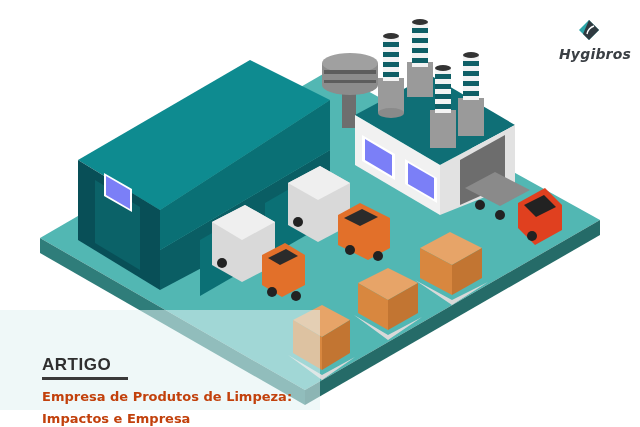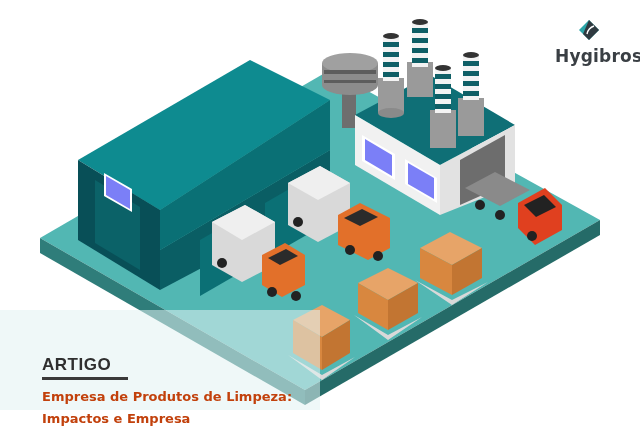--- a/index.html
+++ b/index.html
@@ -1,20 +1,20 @@
 <!DOCTYPE html>
 <html><head>
 <meta charset="utf-8">
 <style>
   html,body{margin:0;padding:0;}
   body{width:640px;height:427px;overflow:hidden;background:#ffffff;font-family:"Liberation Sans",sans-serif;position:relative;}
   .stage{position:absolute;left:0;top:0;width:640px;height:427px;}
   .logo{position:absolute;left:555px;top:20px;width:80px;height:50px;text-align:center;}
   .logo-mark{position:absolute;left:24px;top:0;width:20px;height:20px;}
-  .logo-text{position:absolute;left:0;top:26px;width:80px;font-family:"DejaVu Sans",sans-serif;font-weight:bold;font-size:17px;color:#3a3f44;letter-spacing:0.2px;}
+  .logo-text{position:absolute;left:0;top:26px;width:80px;font-family:"DejaVu Sans",sans-serif;font-style:italic;font-weight:bold;font-size:14px;color:#3a3f44;letter-spacing:0.2px;}
   .overlay{position:absolute;left:0;top:310px;width:320px;height:100px;background:rgba(225,242,242,0.55);}
   .caption{position:absolute;left:42px;top:316px;margin-top:39px;}
   .tag{font-family:"Liberation Sans",sans-serif;font-weight:bold;font-size:17px;color:#2f2f2f;letter-spacing:0.5px;line-height:20px;}
   .tag-underline{width:86px;height:3px;background:#3a3a3a;margin-top:2px;}
   .title{margin-top:6px;font-family:"DejaVu Sans",sans-serif;font-size:13px;line-height:22px;color:#c2410c;font-weight:bold;}
 </style>
 </head>
 <body>
 
 <div class="stage">

